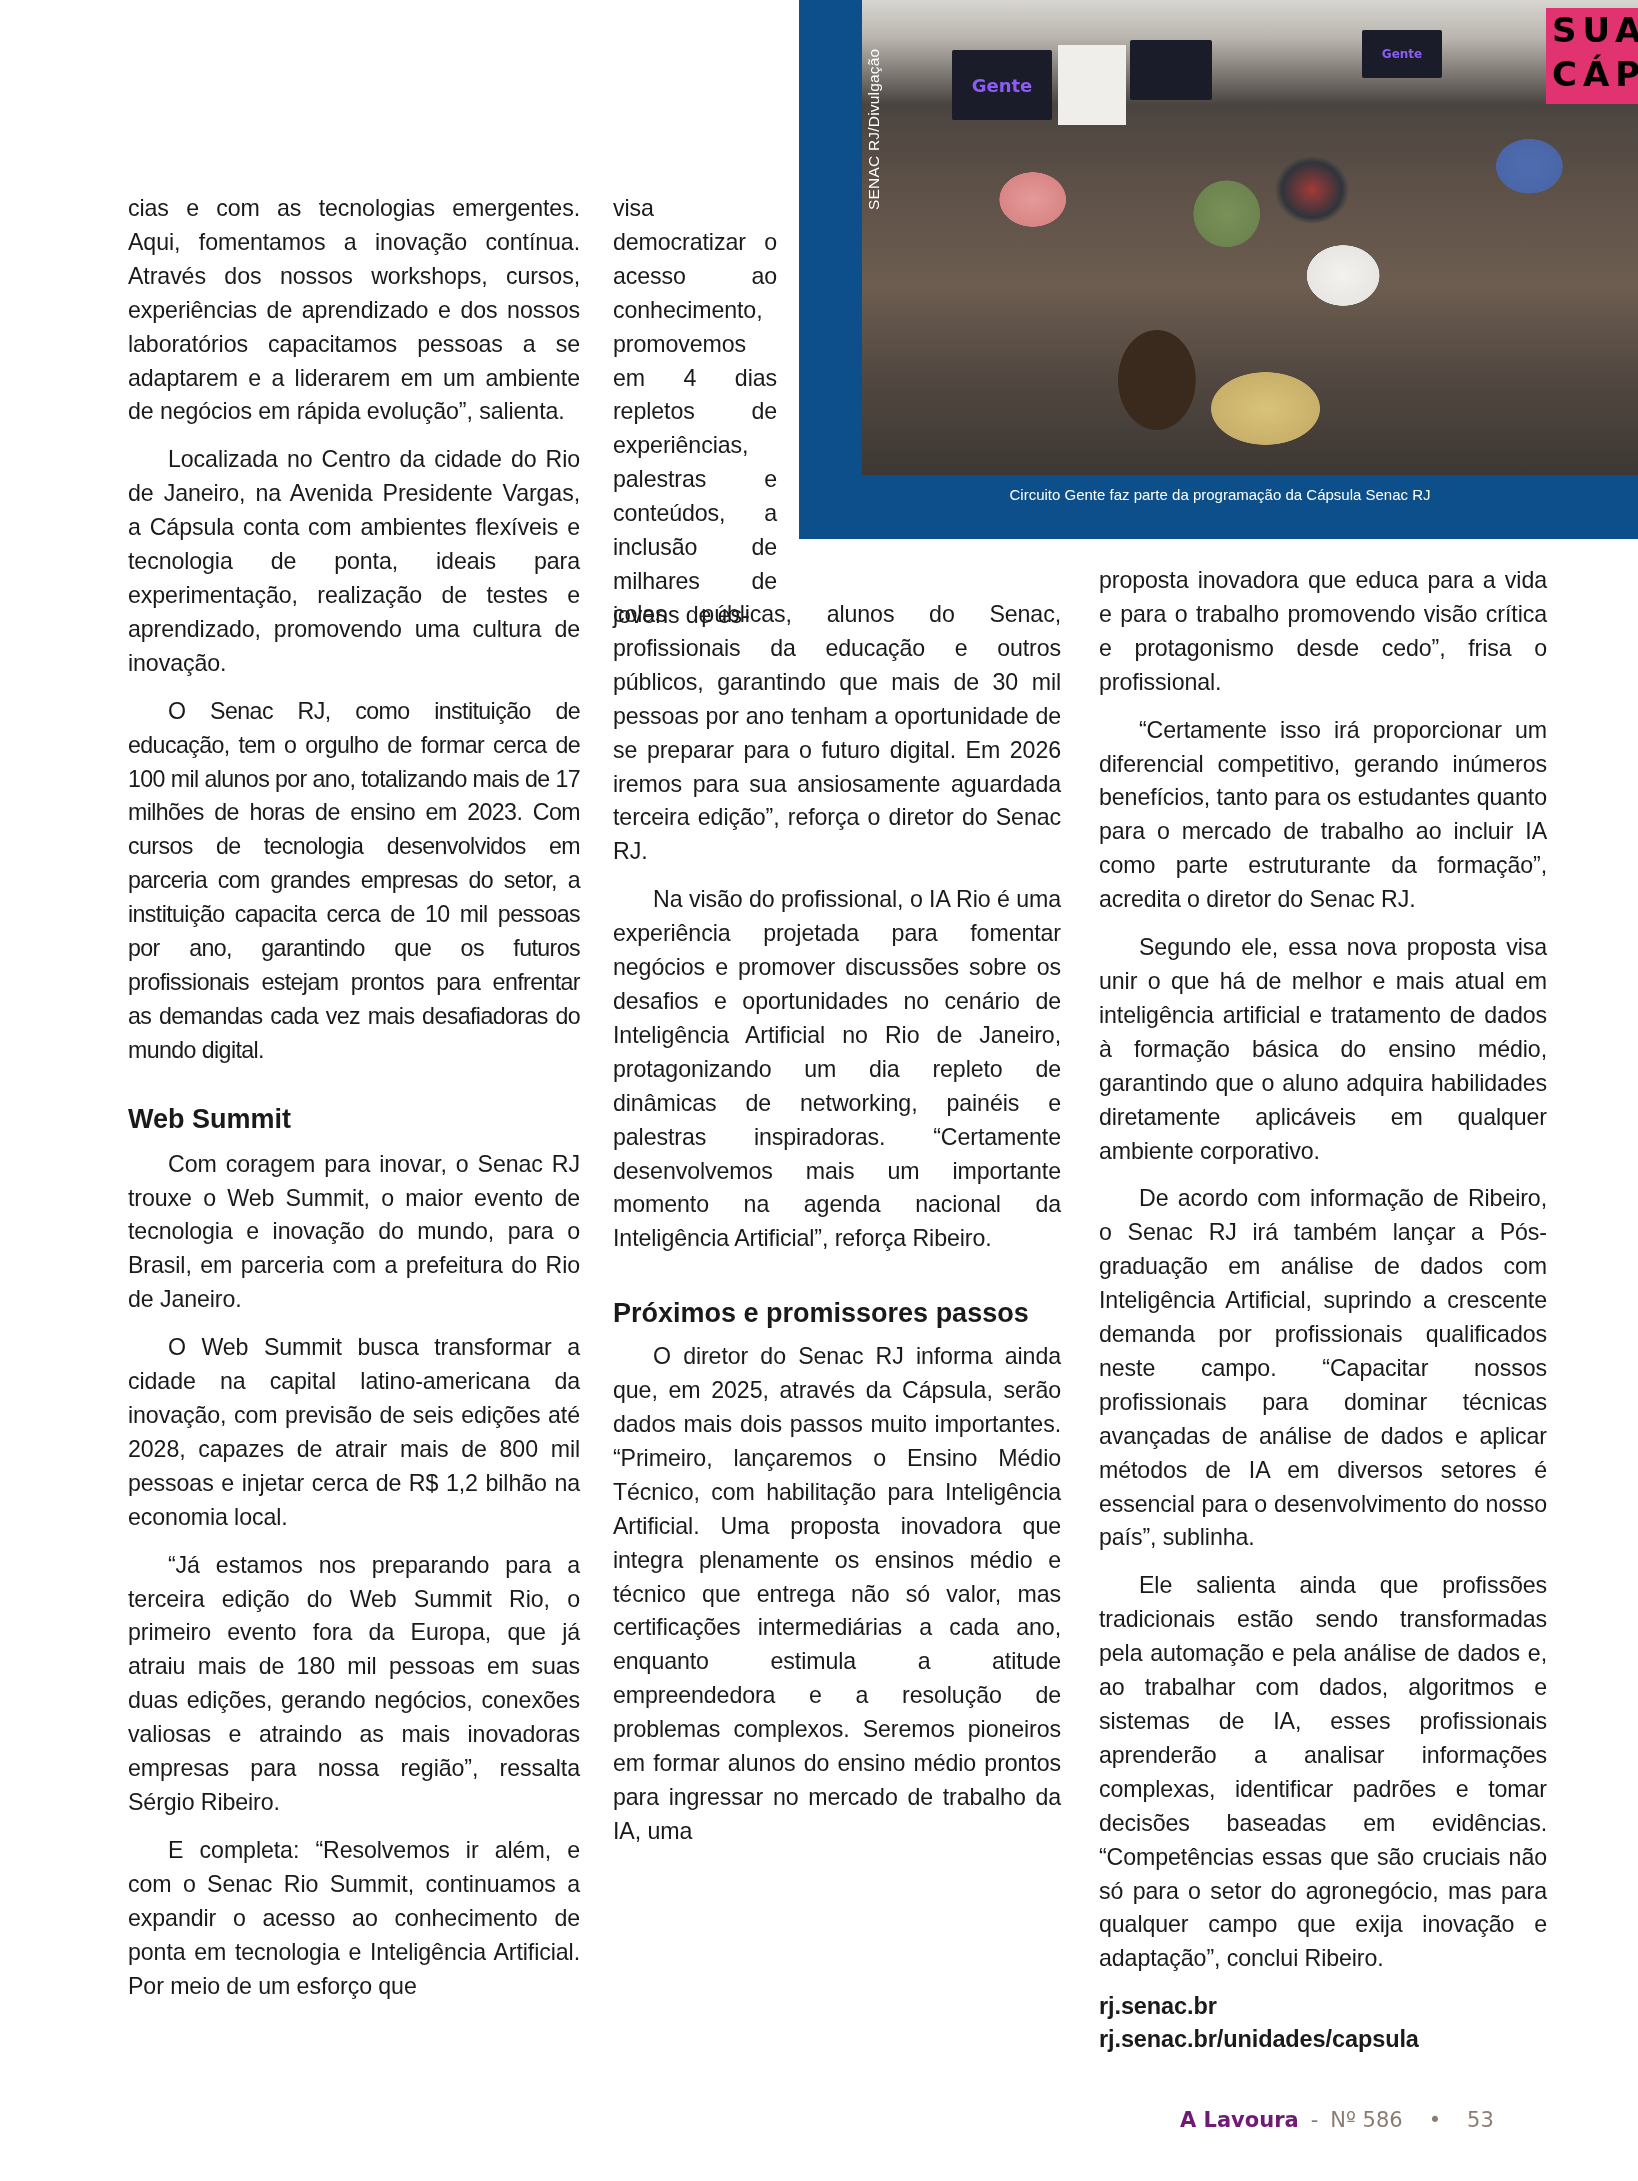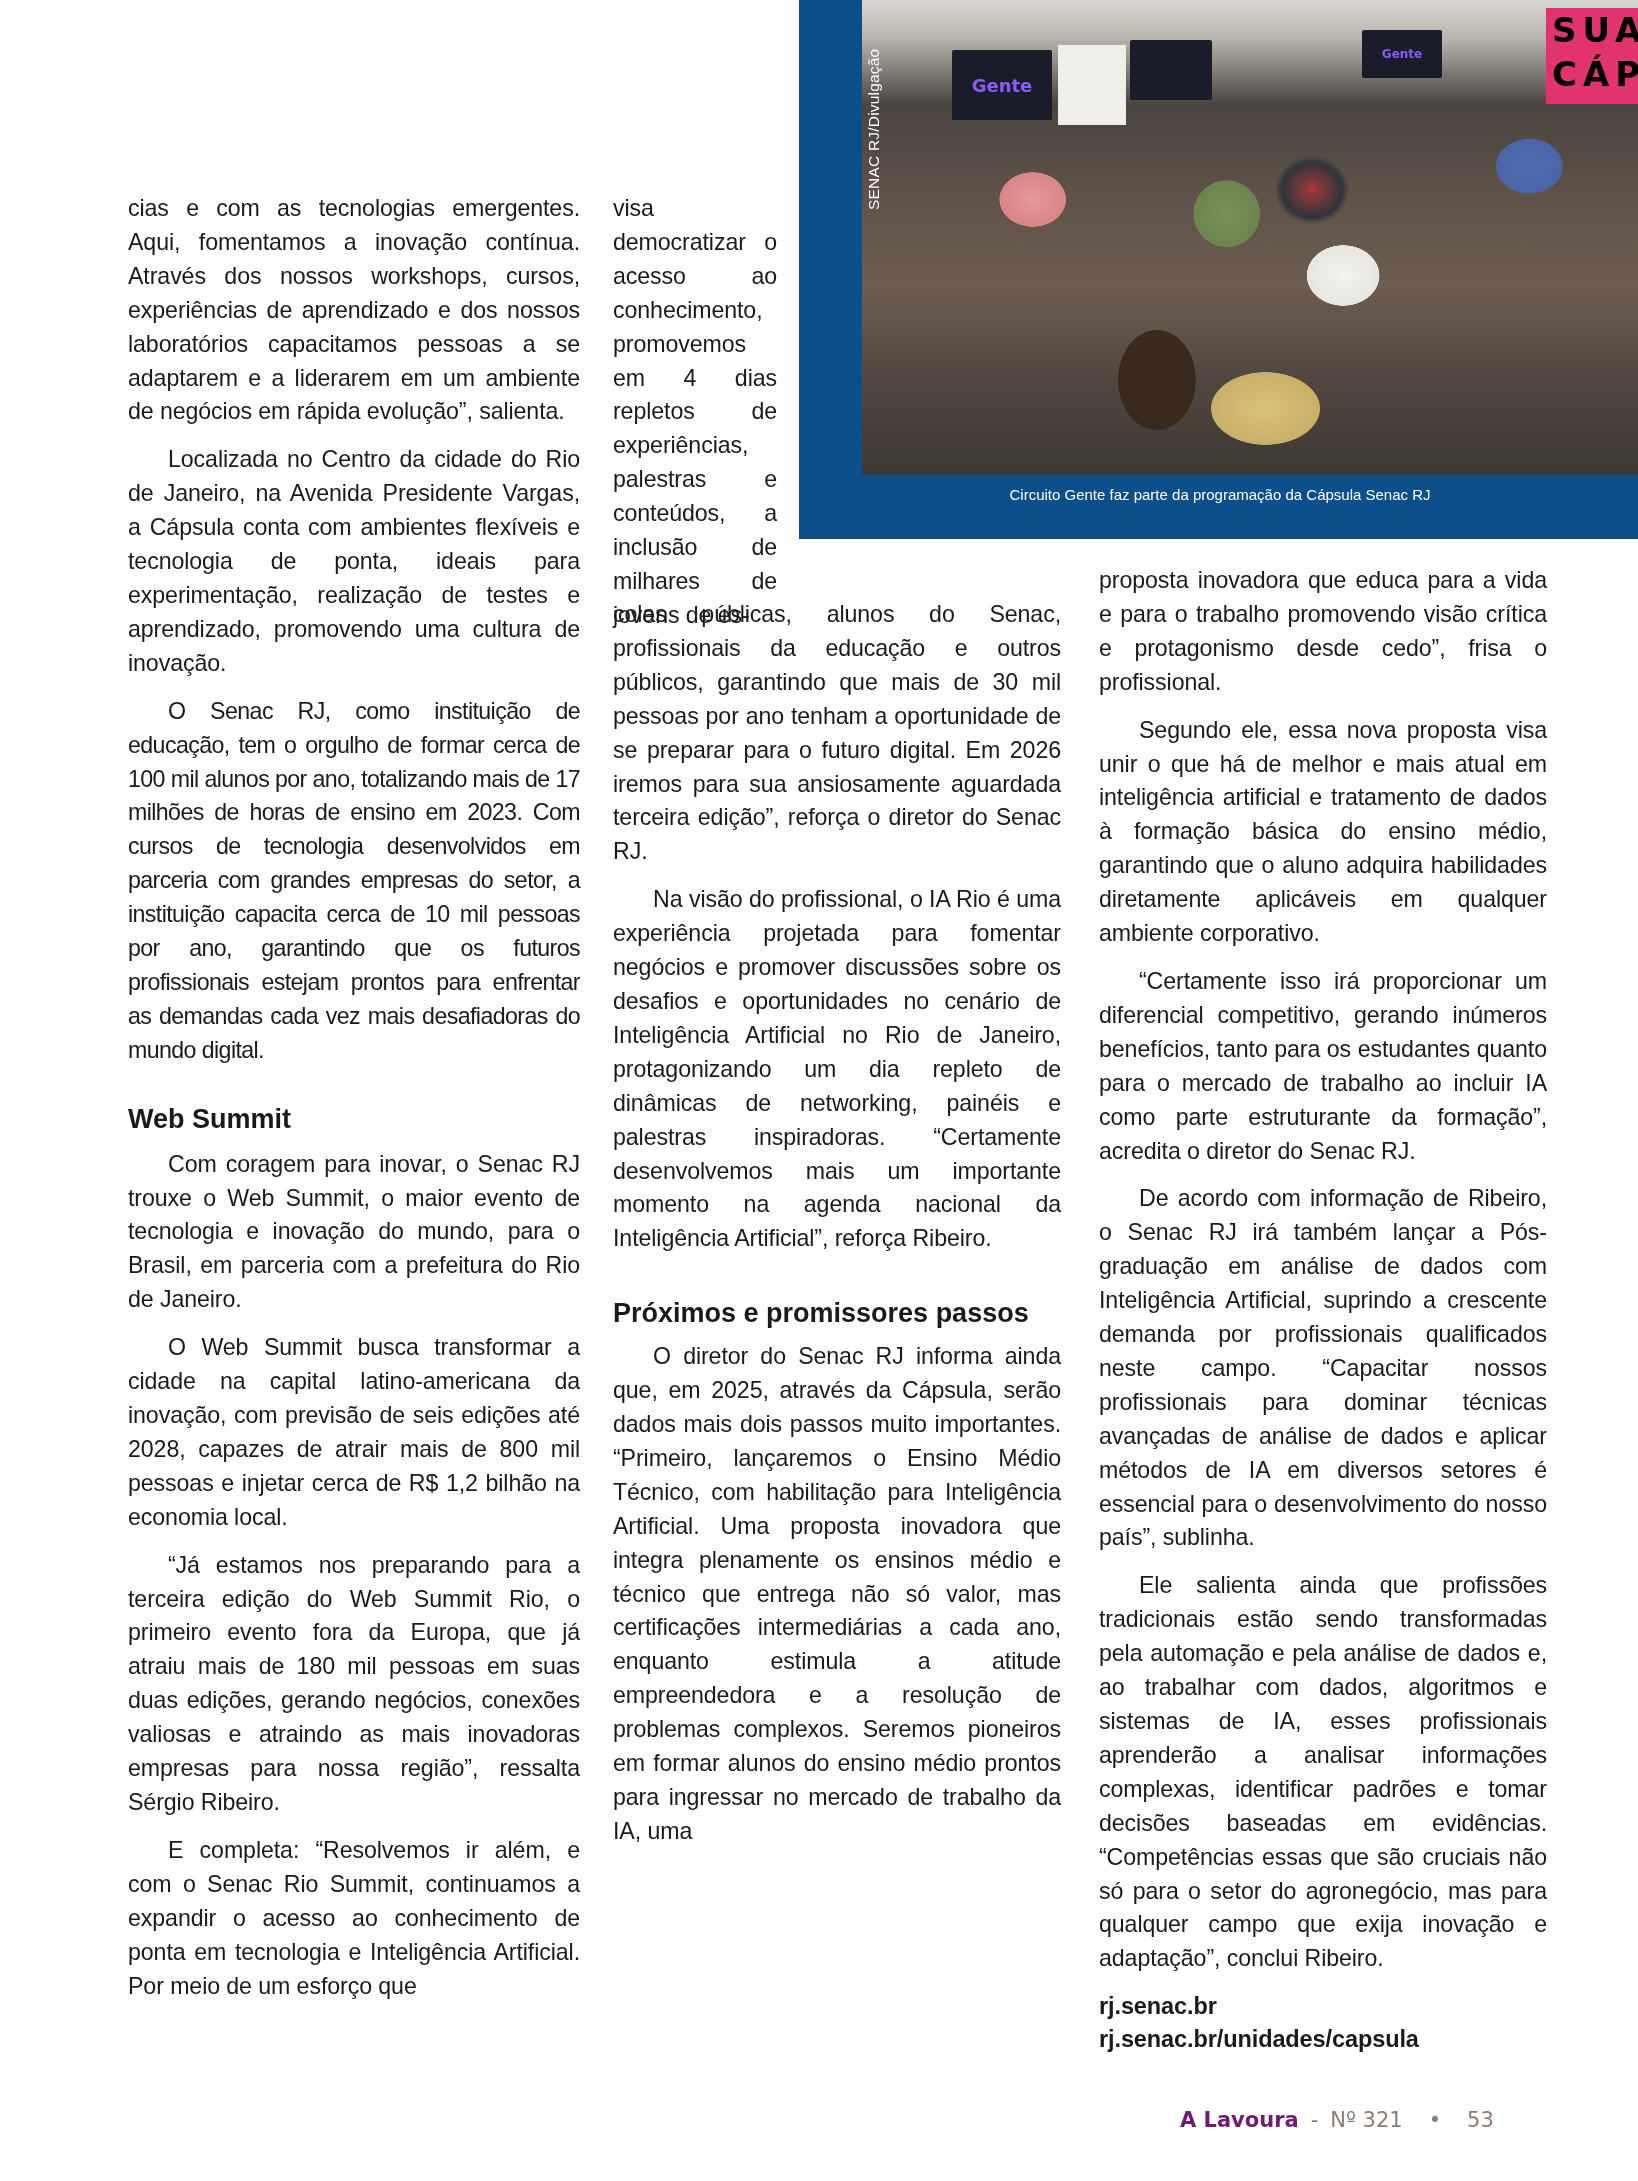--- a/index.html
+++ b/index.html
@@ -122,25 +122,25 @@
 
 <div id="col-mid" class="col">
   <p class="noindent">colas públicas, alunos do Senac, profissionais da educação e outros públicos, garantindo que mais de 30 mil pessoas por ano tenham a oportunidade de se preparar para o futuro digital. Em 2026 iremos para sua ansiosamente aguardada terceira edição”, reforça o diretor do Senac RJ.</p>
   <p>Na visão do profissional, o IA Rio é uma experiência projetada para fomentar negócios e promover discussões sobre os desafios e oportunidades no cenário de Inteligência Artificial no Rio de Janeiro, protagonizando um dia repleto de dinâmicas de networking, painéis e palestras inspiradoras. “Certamente desenvolvemos mais um importante momento na agenda nacional da Inteligência Artificial”, reforça Ribeiro.</p>
   <h2>Próximos e promissores passos</h2>
   <p>O diretor do Senac RJ informa ainda que, em 2025, através da Cápsula, serão dados mais dois passos muito importantes. “Primeiro, lançaremos o Ensino Médio Técnico, com habilitação para Inteligência Artificial. Uma proposta inovadora que integra plenamente os ensinos médio e técnico que entrega não só valor, mas certificações intermediárias a cada ano, enquanto estimula a atitude empreendedora e a resolução de problemas complexos. Seremos pioneiros em formar alunos do ensino médio prontos para ingressar no mercado de trabalho da IA, uma</p>
 </div>
 
 <div id="col-right" class="col">
   <p class="noindent">proposta inovadora que educa para a vida e para o trabalho promovendo visão crítica e protagonismo desde cedo”, frisa o profissional.</p>
+  <p>“Certamente isso irá proporcionar um diferencial competitivo, gerando inúmeros benefícios, tanto para os estudantes quanto para o mercado de trabalho ao incluir IA como parte estruturante da formação”, acredita o diretor do Senac RJ.</p>
   <p>Segundo ele, essa nova proposta visa unir o que há de melhor e mais atual em inteligência artificial e tratamento de dados à formação básica do ensino médio, garantindo que o aluno adquira habilidades diretamente aplicáveis em qualquer ambiente corporativo.</p>
-  <p>“Certamente isso irá proporcionar um diferencial competitivo, gerando inúmeros benefícios, tanto para os estudantes quanto para o mercado de trabalho ao incluir IA como parte estruturante da formação”, acredita o diretor do Senac RJ.</p>
   <p>De acordo com informação de Ribeiro, o Senac RJ irá também lançar a Pós-graduação em análise de dados com Inteligência Artificial, suprindo a crescente demanda por profissionais qualificados neste campo. “Capacitar nossos profissionais para dominar técnicas avançadas de análise de dados e aplicar métodos de IA em diversos setores é essencial para o desenvolvimento do nosso país”, sublinha.</p>
   <p>Ele salienta ainda que profissões tradicionais estão sendo transformadas pela automação e pela análise de dados e, ao trabalhar com dados, algoritmos e sistemas de IA, esses profissionais aprenderão a analisar informações complexas, identificar padrões e tomar decisões baseadas em evidências. “Competências essas que são cruciais não só para o setor do agronegócio, mas para qualquer campo que exija inovação e adaptação”, conclui Ribeiro.</p>
   <div class="links">
     <div>rj.senac.br</div>
     <div>rj.senac.br/unidades/capsula</div>
   </div>
 </div>
 
 <div id="footer">
-  <span class="mag">A Lavoura</span><span class="sep">-</span><span>Nº 321</span><span class="dot">•</span><span>53</span>
+  <span class="mag">A Lavoura</span><span class="sep">-</span><span>Nº 586</span><span class="dot">•</span><span>53</span>
 </div>
 
 </body></html>

